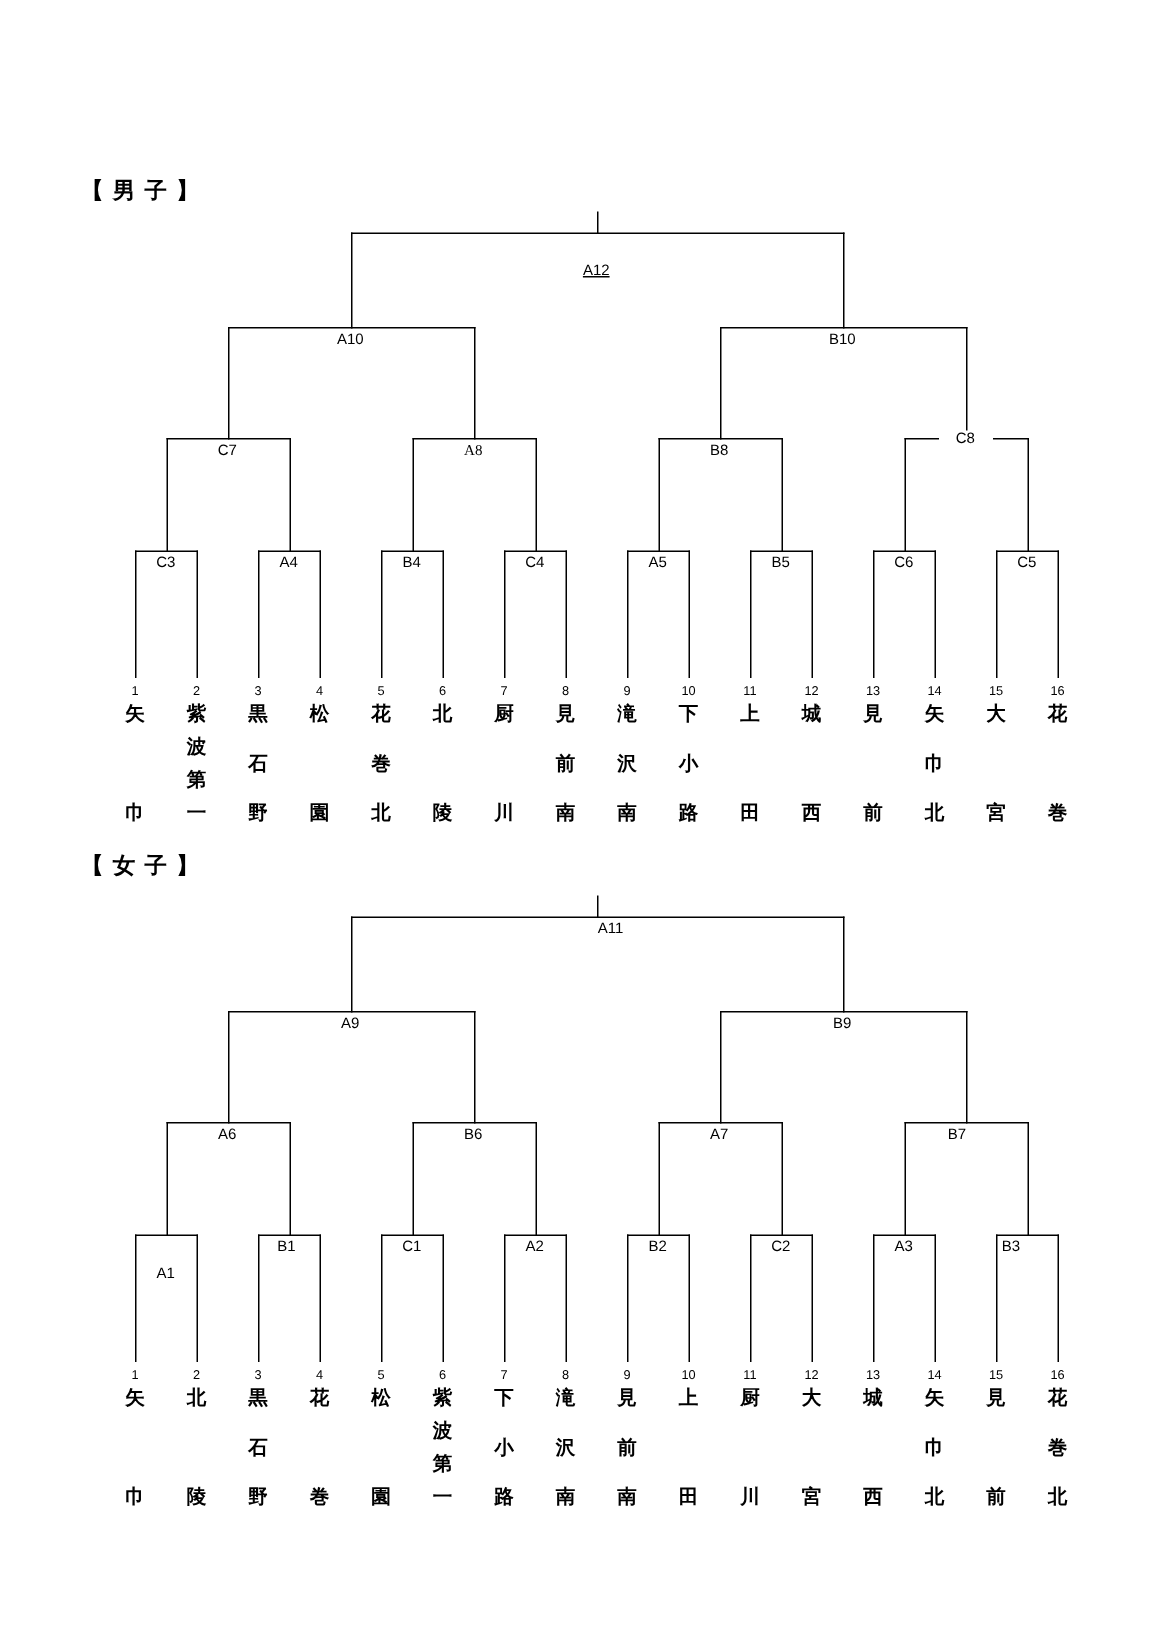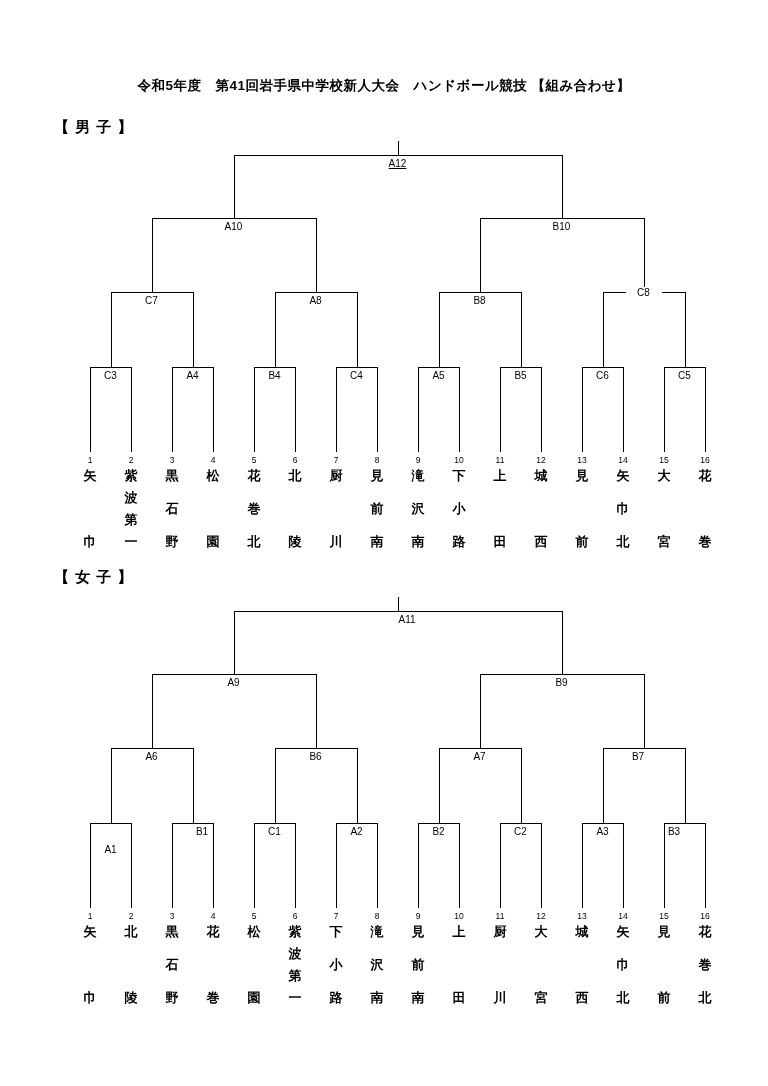--- a/index.html
+++ b/index.html
@@ -69,41 +69,40 @@
     margin-top:3px;
     font-size:13px;
     line-height:14px;
     font-weight:600;
   }
 </style>
 </head>
 <body>
 
 <div class="page">
-  <div class="title">令和5年度　第41回岩手県中学校新人大会　ハンドボール競技 【組み合わせ】</div>
 
   <div class="section-header" id="header-boys">【 男 子 】</div>
   <div class="bracket" id="bracket-boys">
       <div class="bline" style="left: 397.5px; top: 0px; width: 1px; height: 15px;"></div>
       <div class="bline" style="left: 233.5px; top: 14px; width: 329px; height: 1px;"></div>
-      <div class="mlabel" style="left: 397.5px; top: 17px; text-decoration: underline;">A12</div>
+      <div class="mlabel" style="left: 397.5px; top: 34px; text-decoration: underline;">A12</div>
       <div class="bline" style="left: 233.5px; top: 14px; width: 1px; height: 64px;"></div>
       <div class="bline" style="left: 561.5px; top: 14px; width: 1px; height: 64px;"></div>
       <div class="bline" style="left: 151.5px; top: 77px; width: 165px; height: 1px;"></div>
       <div class="mlabel" style="left: 233.5px; top: 80px;">A10</div>
       <div class="bline" style="left: 479.5px; top: 77px; width: 165px; height: 1px;"></div>
       <div class="mlabel" style="left: 561.5px; top: 80px;">B10</div>
       <div class="bline" style="left: 151.5px; top: 77px; width: 1px; height: 75px;"></div>
       <div class="bline" style="left: 315.5px; top: 77px; width: 1px; height: 75px;"></div>
       <div class="bline" style="left: 479.5px; top: 77px; width: 1px; height: 75px;"></div>
       <div class="bline" style="left: 643.5px; top: 77px; width: 1px; height: 75px;"></div>
       <div class="bline" style="left: 110.5px; top: 151px; width: 83px; height: 1px;"></div>
       <div class="mlabel" style="left: 151.5px; top: 154px;">C7</div>
       <div class="bline" style="left: 274.5px; top: 151px; width: 83px; height: 1px;"></div>
-      <div class="mlabel" style="left: 315.5px; top: 154px;">A8</div>
+      <div class="mlabel" style="left: 315.5px; top: 154px; font-family: Liberation Serif, serif;">A8</div>
       <div class="bline" style="left: 438.5px; top: 151px; width: 83px; height: 1px;"></div>
       <div class="mlabel" style="left: 479.5px; top: 154px;">B8</div>
       <div class="bline" style="left: 602.5px; top: 151px; width: 83px; height: 1px;"></div>
       <div class="mlabel" style="left: 643.5px; top: 146px;">C8</div>
       <div class="bline" style="left: 110.5px; top: 151px; width: 1px; height: 76px;"></div>
       <div class="bline" style="left: 192.5px; top: 151px; width: 1px; height: 76px;"></div>
       <div class="bline" style="left: 274.5px; top: 151px; width: 1px; height: 76px;"></div>
       <div class="bline" style="left: 356.5px; top: 151px; width: 1px; height: 76px;"></div>
       <div class="bline" style="left: 438.5px; top: 151px; width: 1px; height: 76px;"></div>
       <div class="bline" style="left: 520.5px; top: 151px; width: 1px; height: 76px;"></div>
@@ -290,21 +289,21 @@
       <div class="bline" style="left: 192.5px; top: 151px; width: 1px; height: 76px;"></div>
       <div class="bline" style="left: 274.5px; top: 151px; width: 1px; height: 76px;"></div>
       <div class="bline" style="left: 356.5px; top: 151px; width: 1px; height: 76px;"></div>
       <div class="bline" style="left: 438.5px; top: 151px; width: 1px; height: 76px;"></div>
       <div class="bline" style="left: 520.5px; top: 151px; width: 1px; height: 76px;"></div>
       <div class="bline" style="left: 602.5px; top: 151px; width: 1px; height: 76px;"></div>
       <div class="bline" style="left: 684.5px; top: 151px; width: 1px; height: 76px;"></div>
       <div class="bline" style="left: 90px; top: 226px; width: 42px; height: 1px;"></div>
       <div class="mlabel" style="left: 110.5px; top: 247px;">A1</div>
       <div class="bline" style="left: 172px; top: 226px; width: 42px; height: 1px;"></div>
-      <div class="mlabel" style="left: 194px; top: 229px; padding-left: 16px;">B1</div>
+      <div class="mlabel" style="left: 183px; top: 229px; padding-left: 16px;">B1</div>
       <div class="bline" style="left: 254px; top: 226px; width: 42px; height: 1px;"></div>
       <div class="mlabel" style="left: 274.5px; top: 229px;">C1</div>
       <div class="bline" style="left: 336px; top: 226px; width: 42px; height: 1px;"></div>
       <div class="mlabel" style="left: 356.5px; top: 229px;">A2</div>
       <div class="bline" style="left: 418px; top: 226px; width: 42px; height: 1px;"></div>
       <div class="mlabel" style="left: 438.5px; top: 229px;">B2</div>
       <div class="bline" style="left: 500px; top: 226px; width: 42px; height: 1px;"></div>
       <div class="mlabel" style="left: 520.5px; top: 229px;">C2</div>
       <div class="bline" style="left: 582px; top: 226px; width: 42px; height: 1px;"></div>
       <div class="mlabel" style="left: 602.5px; top: 229px;">A3</div>

